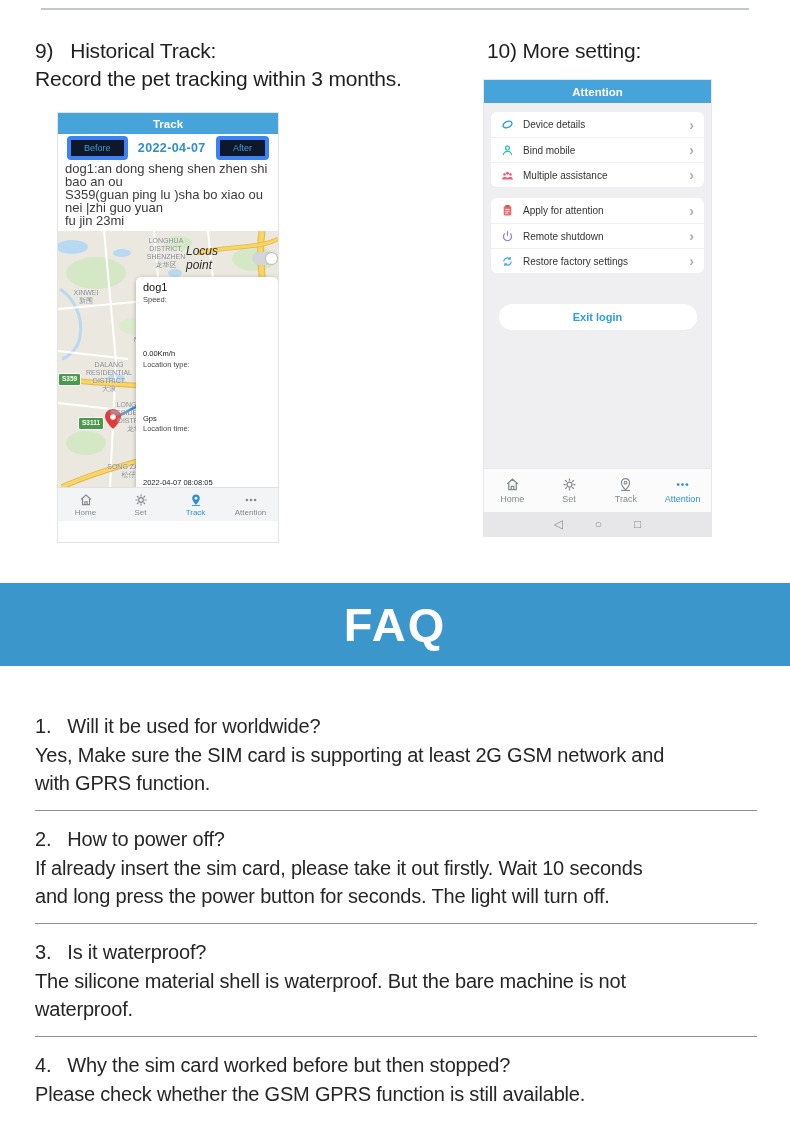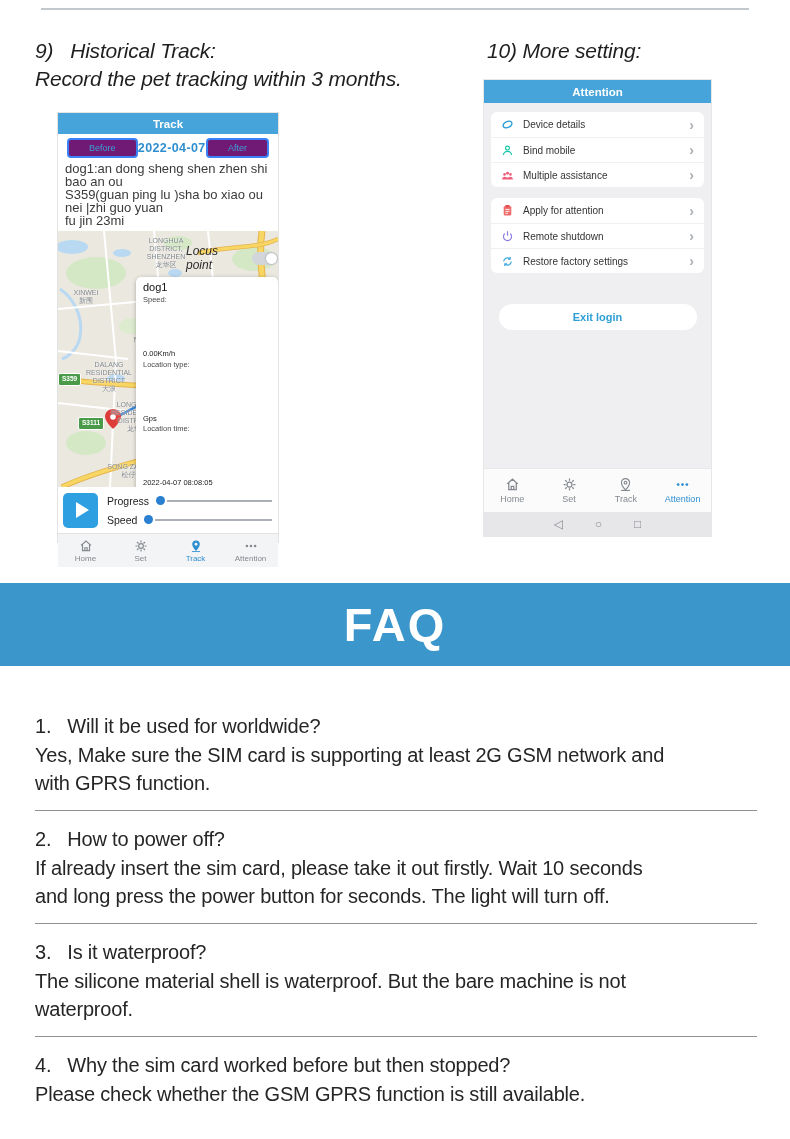--- a/index.html
+++ b/index.html
@@ -1,29 +1,29 @@
 <!DOCTYPE html>
 <html><head>
 <meta charset="utf-8">
 <style>
   * { box-sizing: border-box; margin: 0; padding: 0; }
   html,body { background:#fff; }
   body { width:790px; height:1139px; font-family:"Liberation Sans", sans-serif; position:relative; overflow:hidden; }
 
   .top-rule { position:absolute; top:8px; left:41px; width:708px; border-top:2px solid #c3c8cc; }
 
-  .headline { position:absolute; font-size:21px; color:#1f1f1f; letter-spacing:-0.2px; line-height:28px; white-space:pre-wrap;font-style:italic; }
+  .headline { position:absolute; font-size:21px; color:#1f1f1f; letter-spacing:-0.2px; line-height:28px; white-space:pre-wrap; }
   .sec9 { left:35px; top:37px; }
   .sec10 { left:487px; top:37px; }
 
   
   .left-phone { position:absolute; left:57px; top:112px; width:222px; height:431px; background:#fff; border:1px solid #e3e3e3; }
   .app-header { height:21px; background:#46a4da; color:#fff; font-weight:bold; font-size:11.5px; display:flex; align-items:center; justify-content:center; }
   .date-row { height:27px; display:flex; align-items:center; justify-content:space-between; padding:0 9px; }
-  .pill-btn { background:#701a75; border:2px solid #3b82f6; border-radius:4px; color:#3d9fd6; font-size:9px; padding:3px 20px; font-family:inherit; cursor:pointer; }
+  .pill-btn { background:#0f172a; border:4px solid #3b82f6; border-radius:4px; color:#3d9fd6; font-size:9px; padding:3px 13px; font-family:inherit; cursor:pointer; }
   .date-val { color:#2e8fd0; font-weight:bold; font-size:12.5px; letter-spacing:.4px; }
   .track-desc { padding:1px 7px 4px; font-size:13px; color:#3a3a3a; line-height:13px; white-space:pre-wrap; }
 
   .map { position:relative; width:220px; height:256px; background:#ebe8e0; overflow:hidden; }
   .map svg.map-base { position:absolute; left:0; top:0; }
   .map-label { position:absolute; color:#82888f; white-space:pre-line; text-align:center; font-size:7px; line-height:8px; transform:translateX(-50%); text-shadow:0 0 2px #fff; }
   .map-label.water { color:#7fb2dd; font-size:8px; font-style:italic; text-shadow:none; }
   .road-badge { position:absolute; background:#4a9a49; color:#fff; font-size:6.5px; line-height:1; padding:2px 3px; border-radius:2px; border:1px solid #fff; font-weight:bold; }
   .locus { position:absolute; top:13px; left:128px; display:flex; align-items:center; gap:6px;font-style:italic; }
   .locus-text { font-size:12px; color:#2b2b2b; }
@@ -193,37 +193,20 @@
           <span class="lbl">Location type:</span>
           <span>Gps</span>
         </div>
       <div class="info-row">
           <span class="lbl">Location time:</span>
           <span>2022-04-07 08:08:05</span>
         </div>
     </div>
   </div>
 
-  <div class="controls">
-    <button class="play-btn">
-        <span class="play-tri"></span>
-      </button>
-    <div class="slider-rows">
-      <div class="slider-row">
-        <span class="s-lbl">Progress</span>
-        <span class="slider-dot"></span>
-        <span class="slider-line"></span>
-      </div>
-      <div class="slider-row">
-        <span class="s-lbl">Speed</span>
-        <span class="slider-dot"></span>
-        <span class="slider-line"></span>
-      </div>
-    </div>
-  </div>
 
   <div class="tabbar">
     <div class="tab">
       <svg width="14" height="14" viewBox="0 0 24 24" stroke="currentColor" fill="none" stroke-width="2">
           <path d="M3.5 11 L12 3.5 L20.5 11 M6 9.5 V20 H18 V9.5 M10 20 v-5 h4 v5"></path>
         </svg>
       <span>Home</span>
     </div>
     <div class="tab">
       <svg width="14" height="14" viewBox="0 0 24 24" stroke="currentColor" fill="none" stroke-width="2">

